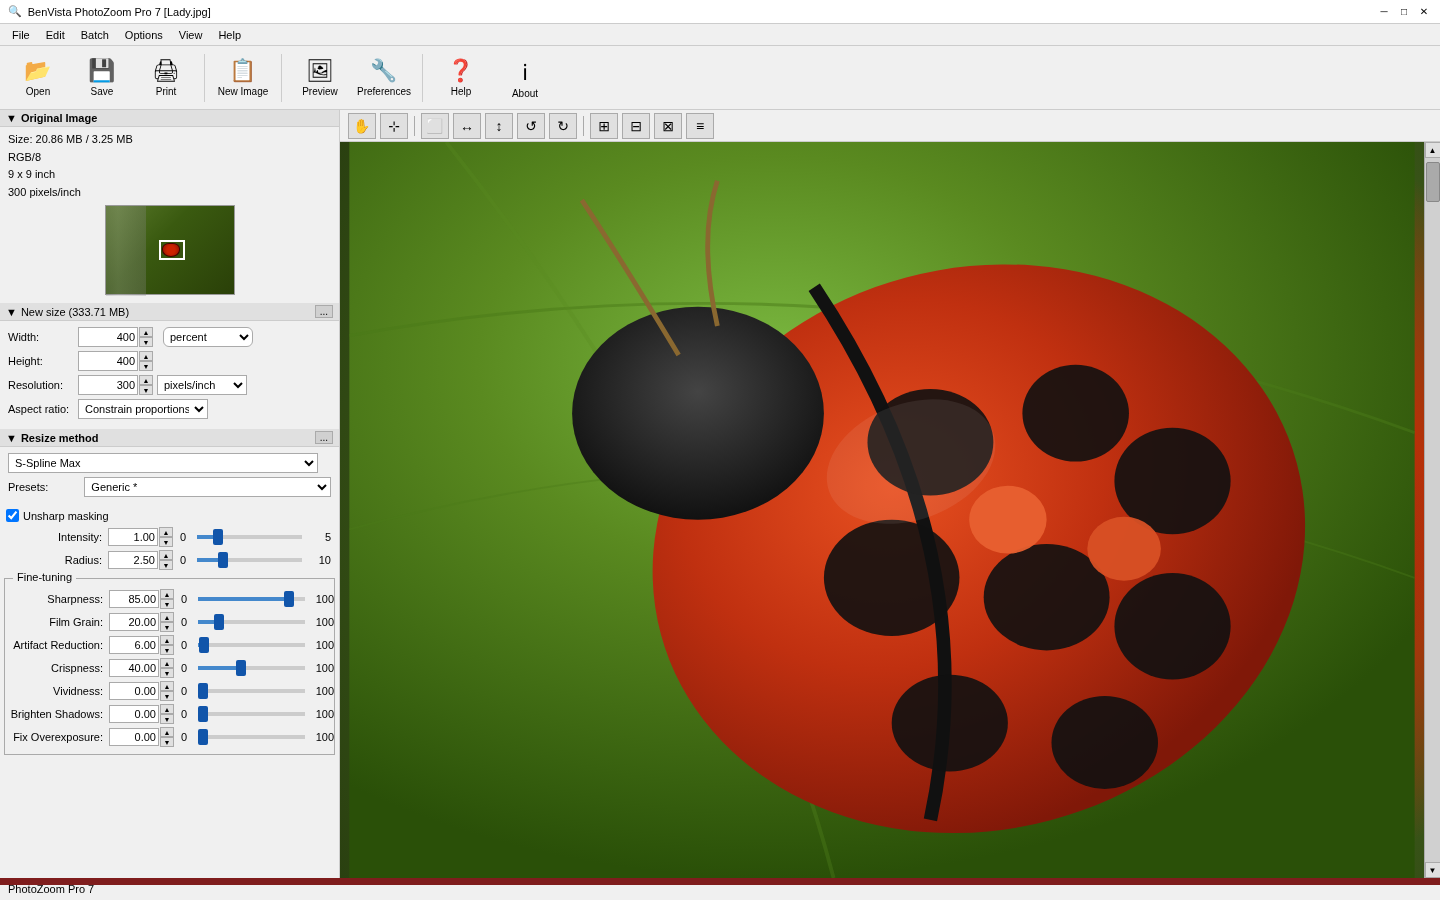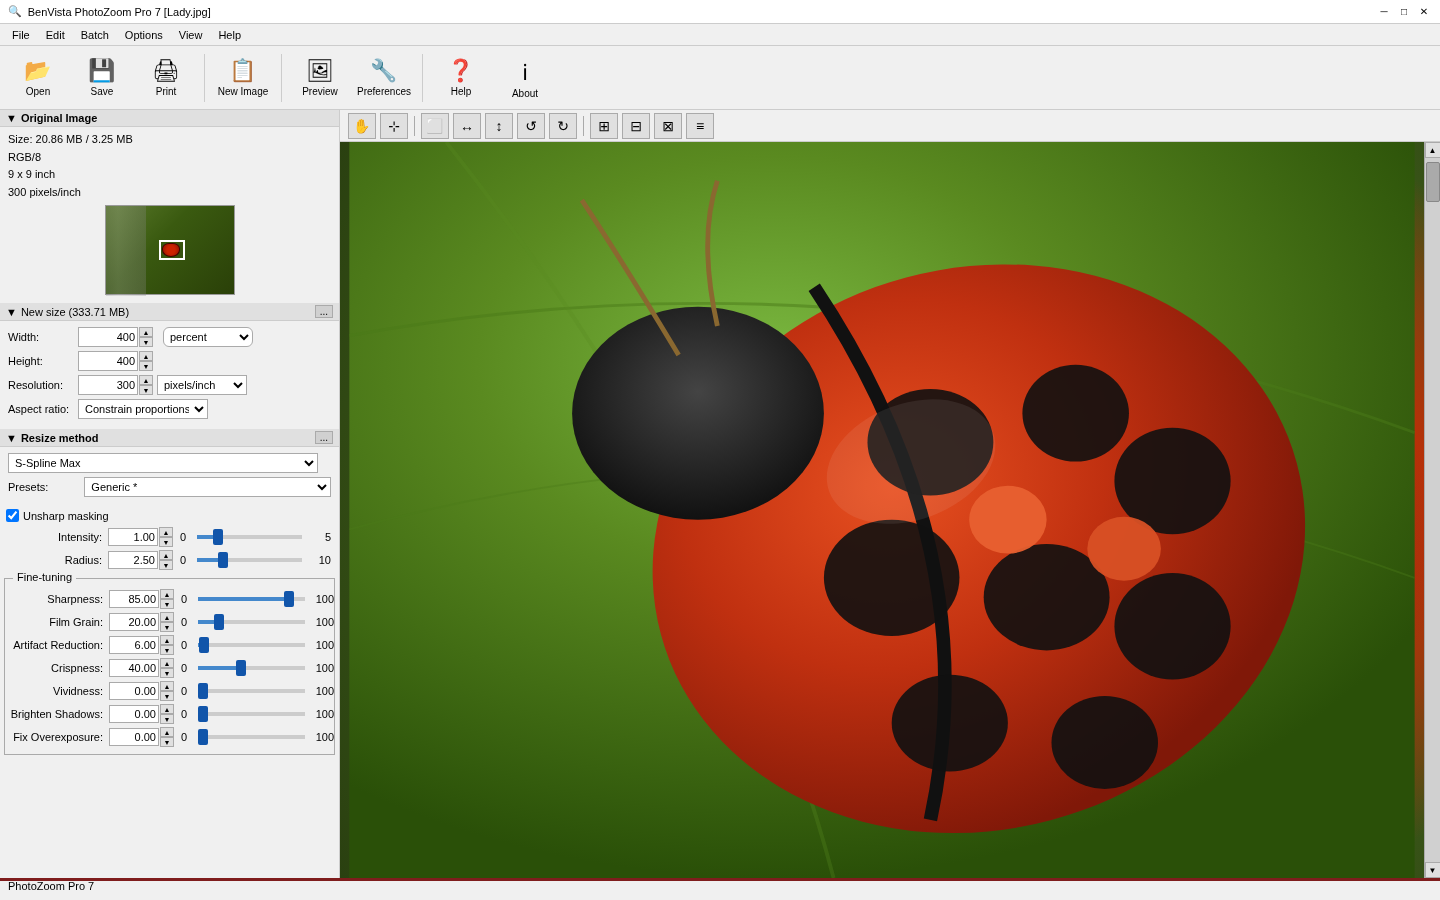--- a/index.html
+++ b/index.html
@@ -81,21 +81,21 @@
     .tool-sep { width: 1px; height: 20px; background: #aaa; margin: 0 2px; }
 
     
     #bottom-bar { height: 22px; background: #f0f0f0; border-top: 1px solid #ccc; display: flex; align-items: center; padding: 0 8px; gap: 8px; font-size: 11px; }
     #h-scrollbar { flex: 1; height: 16px; background: #d0d0d0; display: flex; align-items: center; margin: 0 4px; position: relative; }
     #h-scrollbar-thumb { width: 200px; height: 14px; background: #aaa; border: 1px solid #888; position: absolute; left: 10px; cursor: pointer; border-radius: 2px; }
     #h-scroll-left { width: 16px; height: 16px; background: #e0e0e0; border: 1px solid #aaa; display: flex; align-items: center; justify-content: center; cursor: pointer; font-size: 9px; flex-shrink: 0; }
     #h-scroll-right { width: 16px; height: 16px; background: #e0e0e0; border: 1px solid #aaa; display: flex; align-items: center; justify-content: center; cursor: pointer; font-size: 9px; flex-shrink: 0; }
 
     
-    #status-bar { height: 14px; background: #f0f0f0; border-top: 3px solid #7f1d1d; display: flex; align-items: flex-end; padding: 0 8px; font-size: 11px; }
+    #status-bar { height: 14px; background: #f0f0f0; border-top: 7px solid #7f1d1d; display: flex; align-items: center; padding: 0 8px; font-size: 11px; }
 
     
     #new-size-header { display: flex; align-items: center; justify-content: space-between; background: #e0e0e0; padding: 2px 6px; border-bottom: 1px solid #ccc; }
     .more-btn { font-size: 10px; cursor: pointer; background: #d0d0d0; border: 1px solid #aaa; padding: 0 4px; }
 
     
     #img-view-container { display: flex; flex: 1; }
 
     
     #ladybug-bg { 

